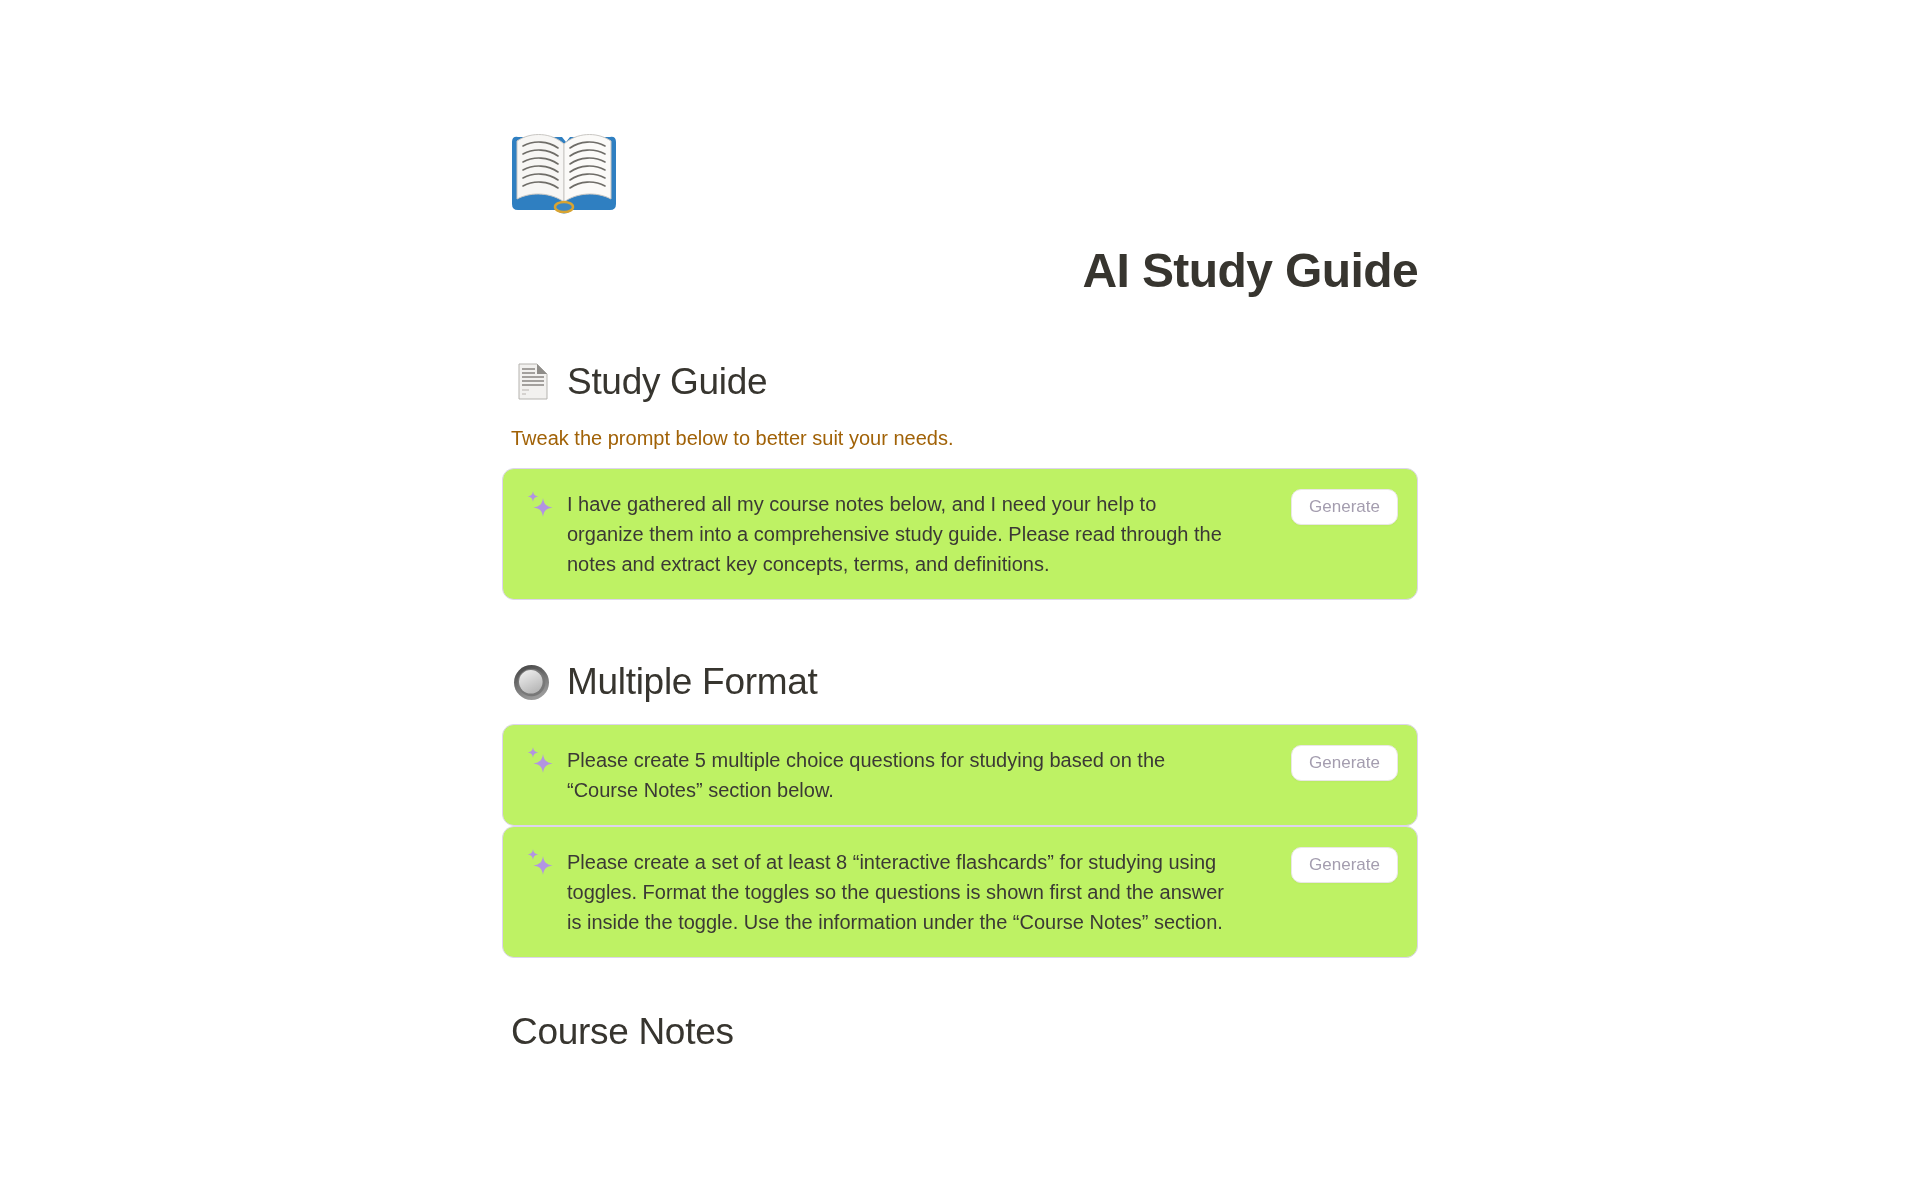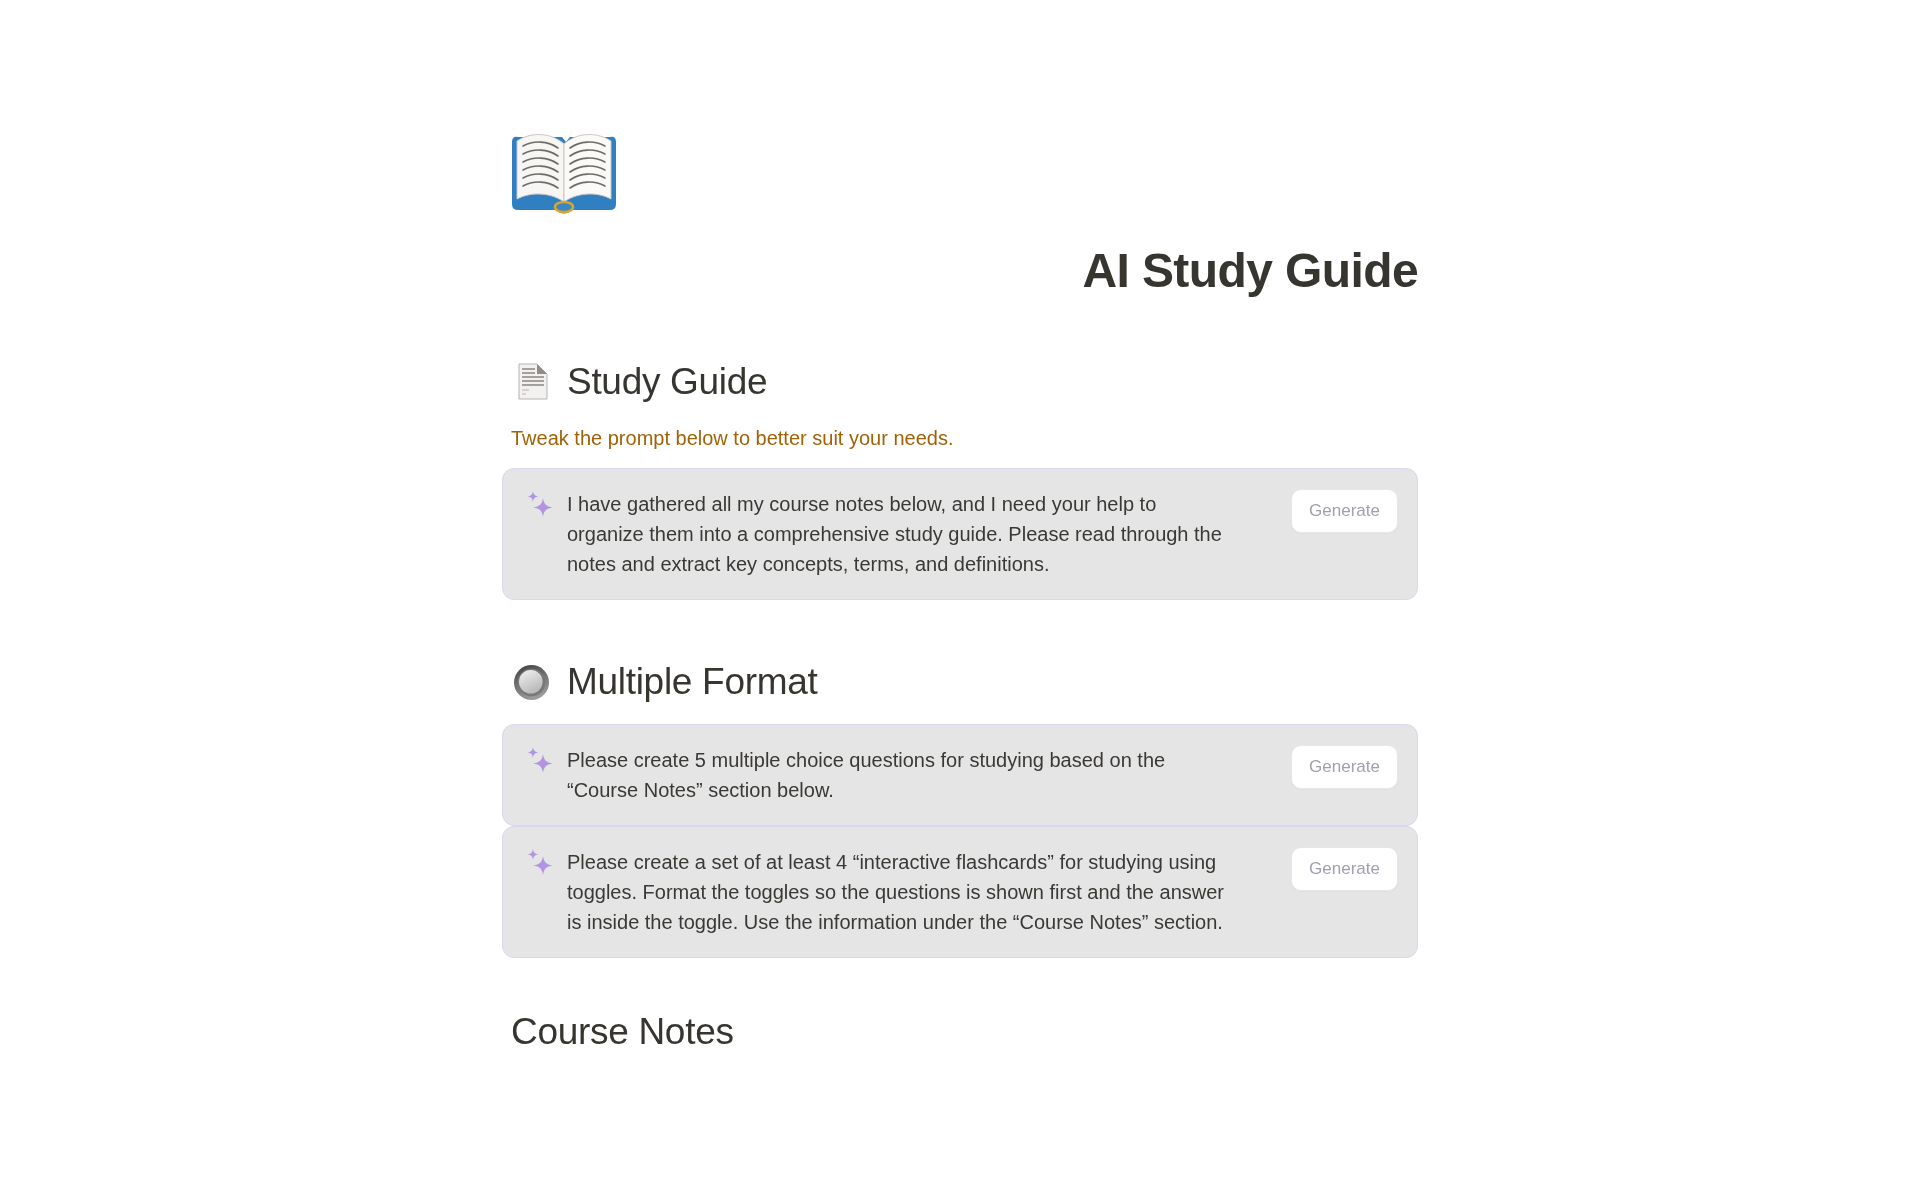--- a/index.html
+++ b/index.html
@@ -45,35 +45,35 @@
     line-height: 28px;
     color: #a16207;
   }
 
   .prompt-box {
     display: flex;
     align-items: flex-start;
     width: 916px;
     border: 1.5px solid #ddd4ee;
     border-radius: 12px;
-    background: #e5e5e5;
+    background: #bef264;
     padding: 20px 19px 20px 23px;
   }
   .sparkles { width: 28px; height: 30px; flex: 0 0 auto; margin-top: 1px; margin-right: 13px; }
   .prompt-text {
     font-size: 20px;
     line-height: 30px;
     color: #3b3935;
     white-space: pre-line;
     flex: 1 1 auto;
   }
   .generate-btn {
     flex: 0 0 auto;
     margin-left: 16px;
-    height: 44px;
+    height: 36px;
     padding: 0 17px;
     background: #ffffff;
     border: 1px solid #e9e7e4;
     border-radius: 10px;
     font-family: "Liberation Sans", "DejaVu Sans", sans-serif;
     font-size: 17px;
     color: #a49daf;
     cursor: pointer;
     box-shadow: 0 1px 2px rgba(0,0,0,0.03);
   }
@@ -178,21 +178,21 @@
   </div>
 
 
   <div class="prompt-box">
     <span class="sparkles">
       <svg width="28" height="30" viewBox="0 0 28 30">
         <path d="M17 8 C18 14.2 20.2 16.4 26.5 17.4 C20.2 18.4 18 20.6 17 26.8 C16 20.6 13.8 18.4 7.5 17.4 C13.8 16.4 16 14.2 17 8 Z" fill="#b294e2"></path>
         <path d="M7 1 C7.55 4.6 8.8 5.85 12.4 6.4 C8.8 6.95 7.55 8.2 7 11.8 C6.45 8.2 5.2 6.95 1.6 6.4 C5.2 5.85 6.45 4.6 7 1 Z" fill="#b294e2"></path>
       </svg>
     </span>
-    <div class="prompt-text">Please create a set of at least 4 “interactive flashcards” for studying using
+    <div class="prompt-text">Please create a set of at least 8 “interactive flashcards” for studying using
 toggles. Format the toggles so the questions is shown first and the answer
 is inside the toggle. Use the information under the “Course Notes” section.</div>
     <button class="generate-btn">Generate</button>
   </div>
 
   <div class="h1 no-icon">
     <span>Course Notes</span>
   </div>
 
 </div>

